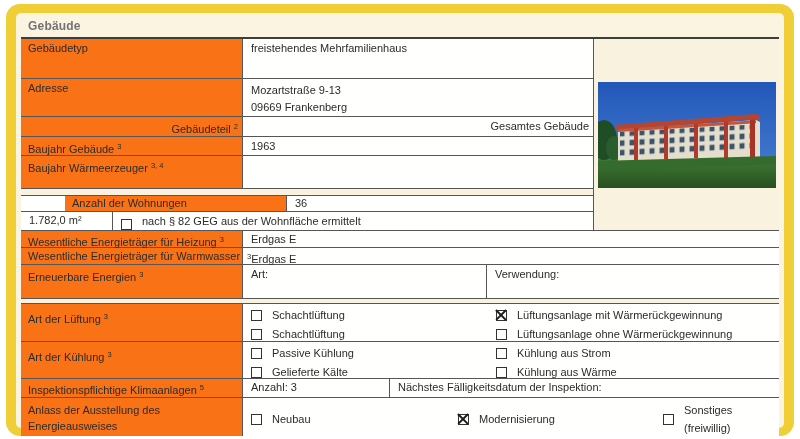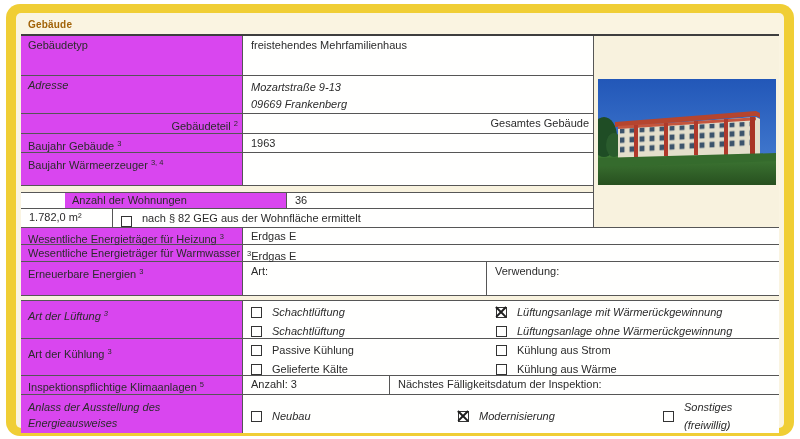--- a/index.html
+++ b/index.html
@@ -2,25 +2,25 @@
 <html><head>
 <meta charset="utf-8">
 <style>
   * { box-sizing: border-box; margin: 0; padding: 0; }
   html, body { width: 800px; height: 439px; overflow: hidden; background: #ffffff;
     font-family: "Liberation Sans", sans-serif; color: #2b2b2b; }
   .frame { position: absolute; left: 6px; top: 4px; width: 788px; height: 432px;
     background: #f0ce35; border-radius: 14px; padding: 9px 10px 8px 10px; }
   .panel { width: 100%; height: 100%; background: #faf4e1; border-radius: 5px;
     padding: 3px 5px 0 5px; }
-  .title { font-size: 10px; font-weight: bold; color: #a16207; padding: 3px 0 4px 7px;
+  .title { font-size: 12px; font-weight: bold; color: #737373; padding: 3px 0 4px 7px;
     letter-spacing: 0.2px; }
   .table { border-top: 2px solid #3e3e3e; font-size: 11px; }
   .row { display: flex; border-bottom: 1px solid #565656; background: #fffffe; align-items: stretch; }
-  .label-cell { width: 222px; flex: none; background: #d946ef; border-right: 1px solid #565656;
+  .label-cell { width: 222px; flex: none; background: #f97316; border-right: 1px solid #565656;
     padding: 3px 4px 0 7px; line-height: 13px; }
   .value-cell { flex: 1; background: #fffffe; padding: 3px 4px 0 8px; line-height: 13px; }
   sup { font-size: 7.5px; vertical-align: 4px; }
   sub { font-size: 7.5px; vertical-align: -2px; }
   .gapband { height: 7px; background: #f8f2de; border-bottom: 1px solid #565656; }
   .gapband2 { height: 5px; background: #f8f2de; border-bottom: 1px solid #565656; }
   .top-section { display: flex; }
   .top-left { flex: 1; }
   .top-left .row:last-child { border-bottom: none; }
   .top-section { border-bottom: 1px solid #565656; }
@@ -31,21 +31,21 @@
   .cb.checked::before, .cb.checked::after { content: ""; position: absolute;
     left: -3px; width: 14px; top: 3.2px; height: 1.6px; background: #1e1e1e; }
   .cb.checked::before { transform: rotate(45deg); }
   .cb.checked::after { transform: rotate(-45deg); }
   .opt { display: flex; align-items: center; line-height: 18px; }
   .optgrid2 { flex: 1; display: grid; grid-template-columns: 245px 1fr;
     padding: 2px 0 0 8px; background: #fffffe; align-content: start; row-gap: 1px; }
   .optgrid3 { flex: 1; display: grid; grid-template-columns: 207px 205px 1fr;
     padding: 3px 0 0 8px; background: #fffffe; align-content: start; row-gap: 12px; }
   .split-cell { border-right: 1px solid #565656; flex: none; }
-  .h40 { height: 40px; } .h38 { height: 38px; font-style: italic; } .h20 { height: 20px; text-align: right; } .h19 { height: 19px; }
+  .h40 { height: 40px; } .h38 { height: 38px; } .h20 { height: 20px; text-align: right; } .h19 { height: 19px; }
   .h33 { height: 33px; } .h16 { height: 16px; } .h18 { height: 18px; } .h17 { height: 17px; }
   .h34 { height: 34px; } .h37 { height: 37px; }
 </style>
 </head>
 <body>
 
 <div class="frame">
   <div class="panel">
     <div class="title">Gebäude</div>
     <div class="table">

